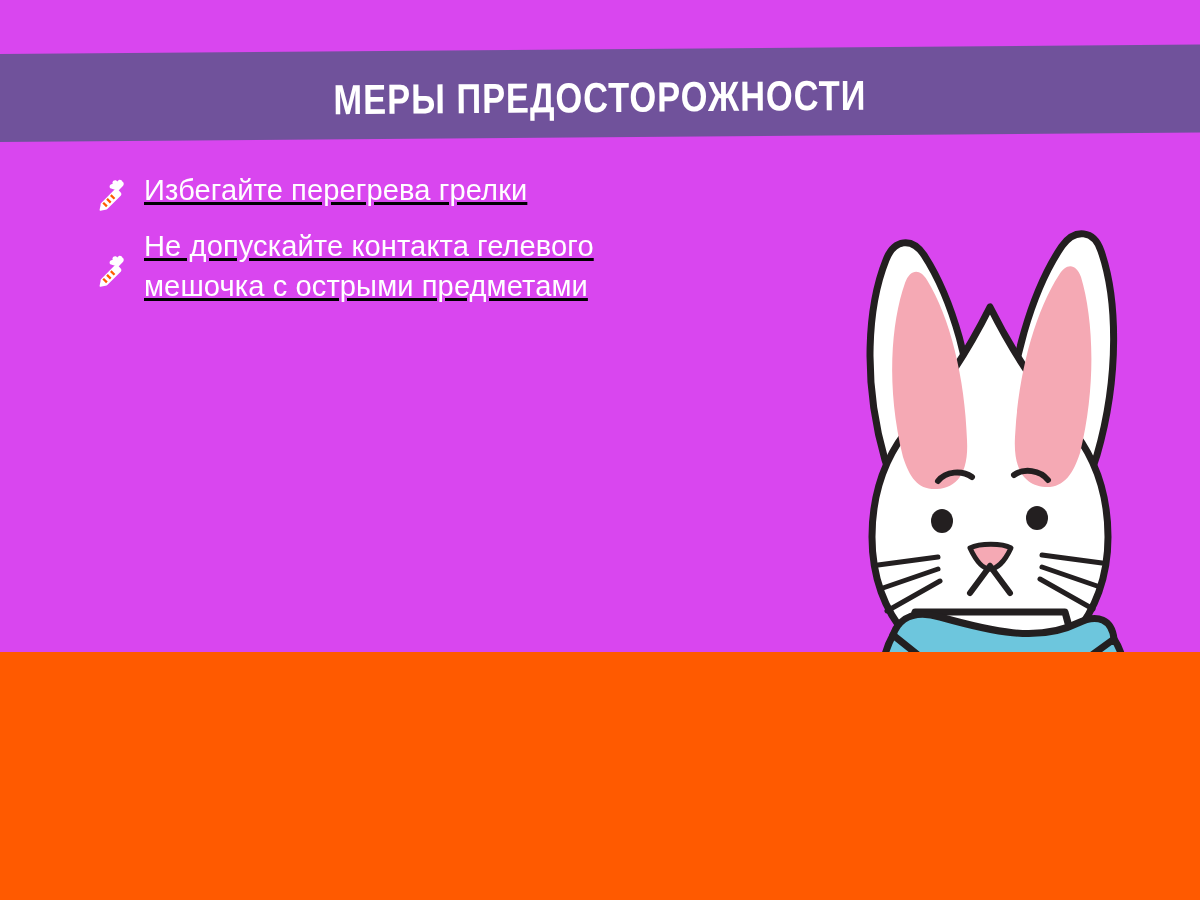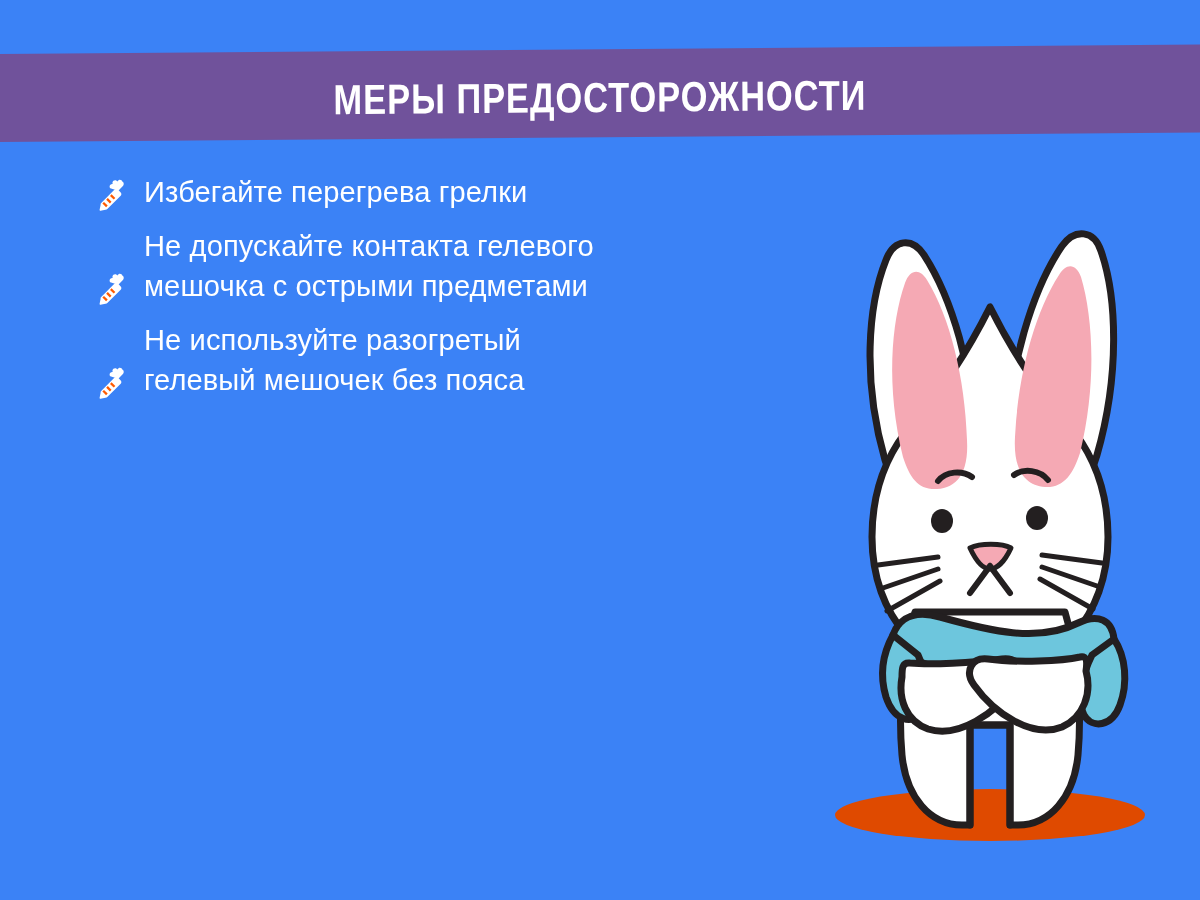--- a/index.html
+++ b/index.html
@@ -11,22 +11,22 @@
     width: 1200px;
     height: 900px;
     overflow: hidden;
     font-family: "Liberation Sans", sans-serif;
     background: #FF5A00;
   }
 
   .poster {
     position: relative;
     width: 1200px;
-    height: 900px;
-    background: #3b82f6;
+    height: 652px;
+    background: #d946ef;
     overflow: hidden;
   }
 
   
   .banner {
     position: absolute;
     left: -10px;
     top: 54px;
     width: 1220px;
     height: 88px;
@@ -55,22 +55,23 @@
   
   .list {
     position: absolute;
     left: 92px;
     top: 168px;
     width: 700px;
   }
   .item {
     position: relative;
     display: flex;
-    align-items: flex-end;
+    align-items: center;
     margin-bottom: 14px;
+    text-decoration: underline;
   }
   .bullet {
     flex: 0 0 auto;
     width: 40px;
     height: 40px;
     margin-right: 12px;
     margin-top: 4px;
   }
   .bullet svg { display: block; }
   .item-text {
@@ -131,35 +132,20 @@
             <path d="M19.6 22.3l3.7 3.7-1.6 1.6-3.7-3.7z" fill="#FF5A00"></path>
             <path d="M15.8 26.1l3.7 3.7-1.6 1.6-3.7-3.7z" fill="#FF5A00"></path>
             <path d="M12 29.9l3.7 3.7-1.6 1.6-3.7-3.7z" fill="#FF5A00"></path>
           </g>
         </svg>
       </span>
       <span class="item-text">Не допускайте контакта гелевого
 мешочка с острыми предметами</span>
     </div>
 
-    <div class="item">
-      <span class="bullet">
-        <svg viewBox="0 0 40 40" width="40" height="40" aria-hidden="true">
-          <g fill="#FFFFFF">
-            <path d="M30.5 9.8c-.4-1.6-2.1-2.5-3.6-1.9-.7.3-1.3.9-1.6 1.6-.8-1.4-2.7-1.7-3.9-.7-.9.8-1.2 2.1-.7 3.2-1.6-.3-3.1 1-3.1 2.6 0 .6.2 1.2.6 1.7l8.1 2.4 4.6-4.6c.9-1 1.1-2.4.5-3.6-.2-.3-.5-.6-.9-.7z"></path>
-            <path d="M25.9 17.6c-.9-.9-2.4-.9-3.3 0L9.2 31c-.5.5-.8 1.2-.6 1.9l-1 4.8c-.1.6.4 1.1 1 1l4.8-1c.7.1 1.4-.1 1.9-.6l13.4-13.4c.9-.9.9-2.4 0-3.3l-2.8-2.8z"></path>
-            <path d="M19.6 22.3l3.7 3.7-1.6 1.6-3.7-3.7z" fill="#FF5A00"></path>
-            <path d="M15.8 26.1l3.7 3.7-1.6 1.6-3.7-3.7z" fill="#FF5A00"></path>
-            <path d="M12 29.9l3.7 3.7-1.6 1.6-3.7-3.7z" fill="#FF5A00"></path>
-          </g>
-        </svg>
-      </span>
-      <span class="item-text">Не используйте разогретый
-гелевый мешочек без пояса</span>
-    </div>
 
 
 
   </div>
 
   <div class="rabbit">
     <svg viewBox="0 0 400 710" width="400" height="710" aria-hidden="true">
 
       <ellipse cx="200" cy="650" rx="155" ry="26" fill="#DF4A00"></ellipse>
 

